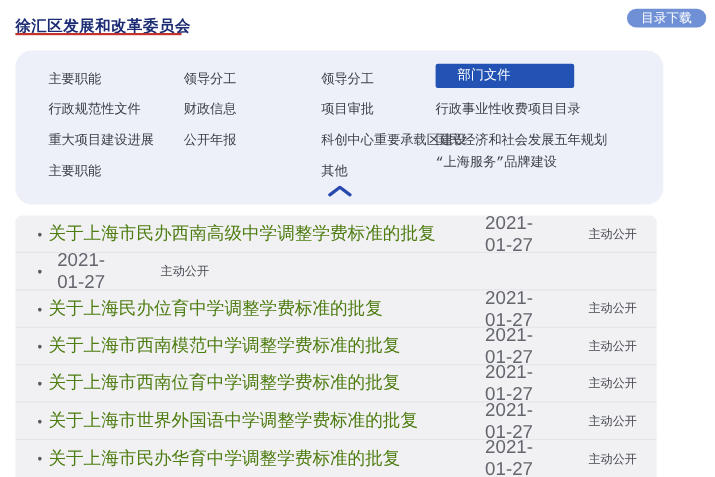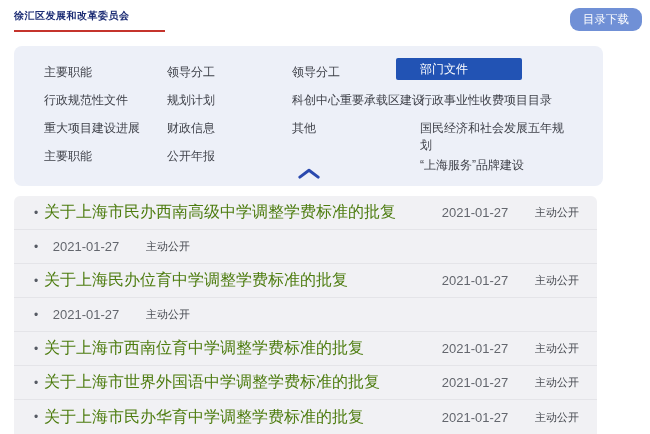--- a/index.html
+++ b/index.html
@@ -6,55 +6,55 @@
   html, body { background: #ffffff; }
   .page {
     position: relative;
     width: 650px; height: 434px;
     background: #ffffff;
     font-family: "Liberation Sans", "DejaVu Sans", sans-serif;
     overflow: hidden;
   }
   
   .page-title {
-    position: absolute; left: 14px; top: 9px;
-    font-size: 10px; font-weight: bold; color: #1c2c74;
+    position: absolute; left: 14px; top: 15px;
+    font-size: 14px; font-weight: bold; color: #1c2c74;
     letter-spacing: .5px;
   }
   .title-underline {
     position: absolute; left: 14px; top: 30px;
     width: 151px; height: 2px; background: #c5342c;
   }
   .download-btn {
     position: absolute; right: 8px; top: 8px;
-    height: 23px; padding: 0 13px;
+    height: 17px; padding: 0 13px;
     background: #7090d6; color: #ffffff;
     border: none; border-radius: 9px;
     font-size: 11.5px; font-family: inherit;
     cursor: pointer;
   }
   
   .nav-panel {
     position: absolute; left: 14px; top: 46px;
     width: 589px; height: 140px;
-    background: #edf0f8; border-radius: 8px;
+    background: #edf0f8; border-radius: 15px; font-family: Liberation Mono, monospace;
   }
   .nav-col { position: absolute; top: 12px; }
   .nav-col.c1 { left: 30px;  width: 118px; }
   .nav-col.c2 { left: 153px; width: 120px; }
   .nav-col.c3 { left: 278px; width: 120px; }
   .nav-col.c4 { left: 382px; width: 190px; }
   .nav-item {
     display: block;
     font-size: 12px; color: #3d3f47;
     line-height: 28px; height: 28px;
     text-decoration: none; white-space: nowrap;
     cursor: pointer;
   }
-  .nav-col.c4 .nav-item { padding-left: 24px; }
+  .nav-col.c4 .nav-item { }
   .nav-item.active {
     background: #2253b4; color: #ffffff;
     height: 22px; line-height: 22px;
     width: 126px; padding-left: 20px;
     border-radius: 2px; margin-bottom: 6px;
   }
   .nav-item.wrap {
     white-space: normal; height: auto;
     width: 174px; line-height: 17px;
     padding-top: 6px; padding-bottom: 1px;
@@ -82,22 +82,22 @@
     cursor: pointer;
   }
   .doc-row:last-child { border-bottom: none; }
   .bullet { width: 10px; color: #555a63; font-size: 12px; flex: none; }
   .doc-title {
     flex: 1; font-size: 16px; color: #4d7c0f;
     text-decoration: none; white-space: nowrap;
     overflow: hidden; text-overflow: ellipsis;
   }
   .doc-date {
-    flex: none; width: 68px; text-align: center;
-    font-size: 13px; color: #63666d; margin-left: 8px;
+    flex: none; width: 68px; text-align: left;
+    font-size: 17px; color: #63666d; margin-left: 8px;
   }
   .doc-access {
     flex: none; width: 50px; margin-left: 26px;
     font-size: 11px; color: #45484f;
   }
 </style>
 </head>
 <body>
 
 <div class="page">
@@ -108,26 +108,26 @@
 
   <nav class="nav-panel">
     <div class="nav-col c1">
       <a class="nav-item">主要职能</a>
       <a class="nav-item">行政规范性文件</a>
       <a class="nav-item">重大项目建设进展</a>
       <a class="nav-item">主要职能</a>
     </div>
     <div class="nav-col c2">
       <a class="nav-item">领导分工</a>
-      <a class="nav-item">规划计划</a>
       <a class="nav-item">财政信息</a>
       <a class="nav-item">公开年报</a>
     </div>
     <div class="nav-col c3">
       <a class="nav-item">领导分工</a>
+      <a class="nav-item">项目审批</a>
       <a class="nav-item">科创中心重要承载区建设</a>
       <a class="nav-item">其他</a>
     </div>
     <div class="nav-col c4">
       <a class="nav-item active">部门文件</a>
       <a class="nav-item">行政事业性收费项目目录</a>
       <a class="nav-item wrap">国民经济和社会发展五年规划</a>
       <a class="nav-item last">“上海服务”品牌建设</a>
     </div>
     <div class="collapse-toggle">
@@ -152,20 +152,21 @@
       <span class="doc-access">主动公开</span>
     </div>
     <div class="doc-row">
       <span class="bullet">•</span>
       <a class="doc-title">关于上海民办位育中学调整学费标准的批复</a>
       <span class="doc-date">2021-01-27</span>
       <span class="doc-access">主动公开</span>
     </div>
     <div class="doc-row">
       <span class="bullet">•</span>
+      <a class="doc-title">关于上海市西南模范中学调整学费标准的批复</a>
       <span class="doc-date">2021-01-27</span>
       <span class="doc-access">主动公开</span>
     </div>
     <div class="doc-row">
       <span class="bullet">•</span>
       <a class="doc-title">关于上海市西南位育中学调整学费标准的批复</a>
       <span class="doc-date">2021-01-27</span>
       <span class="doc-access">主动公开</span>
     </div>
     <div class="doc-row">

